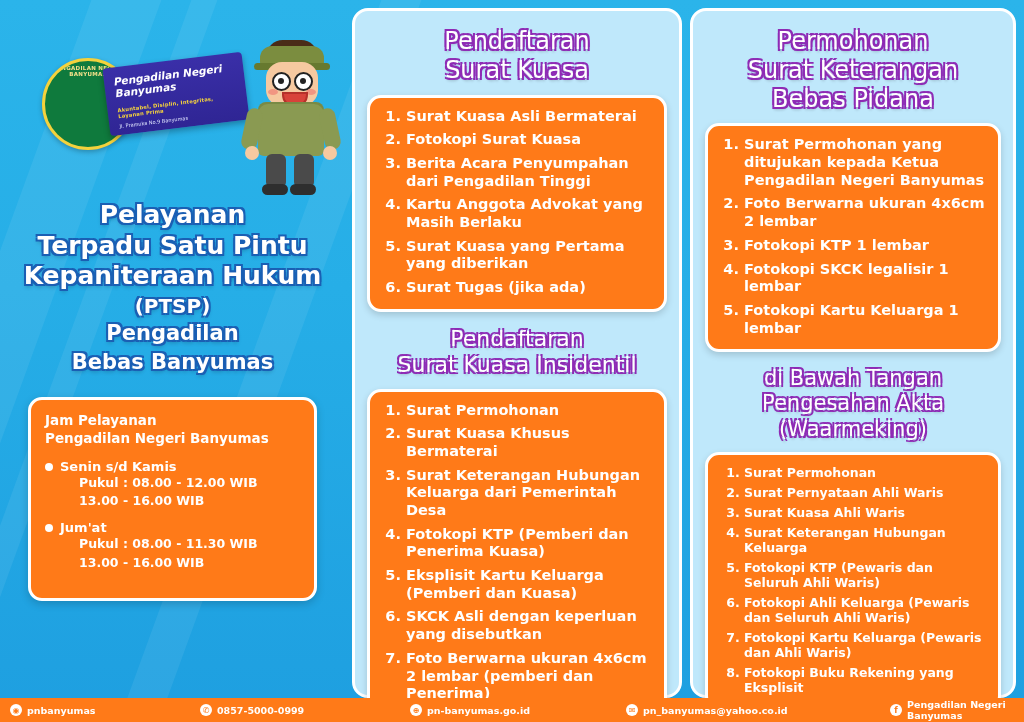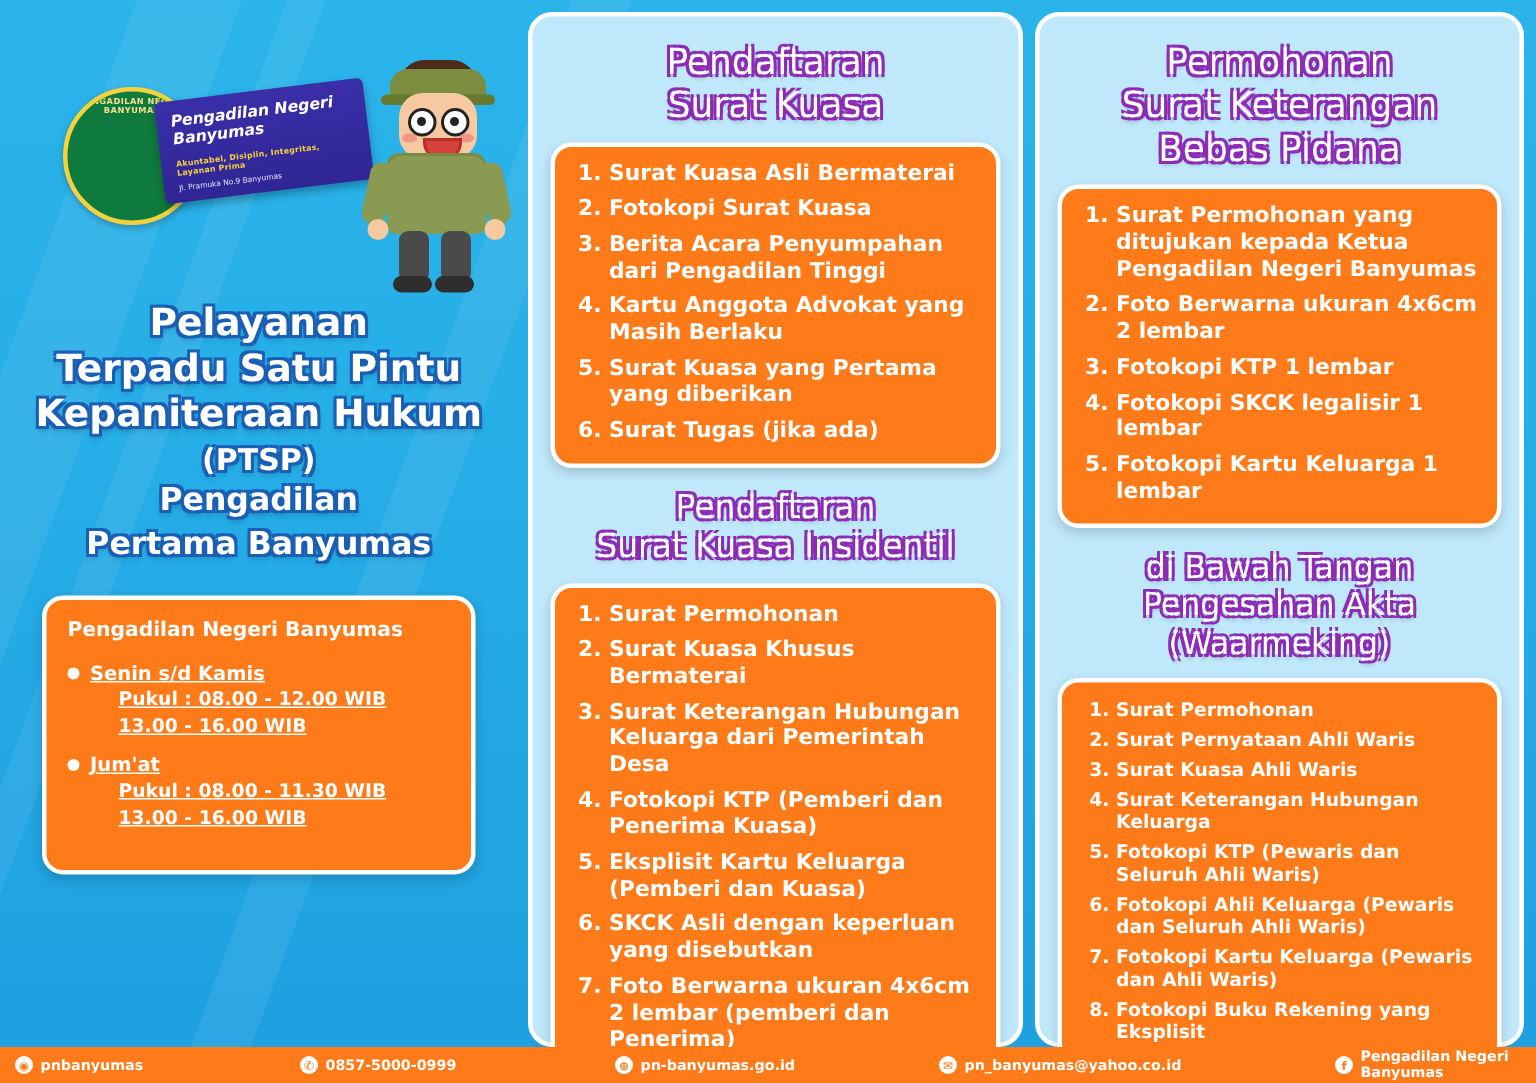--- a/index.html
+++ b/index.html
@@ -98,21 +98,21 @@
   .hours-box{
     margin:22px 14px 0 14px;
     background:#ff7a18;
     border:3px solid #fff;
     border-radius:14px;
     padding:12px 14px 16px 14px;
     color:#fff;
     box-shadow:0 3px 8px rgba(0,0,0,.18);
   }
   .hours-title{font-size:13.5px;font-weight:bold;line-height:1.3;}
-  .hours-list{margin-top:12px;text-decoration:underline;}
+  .hours-list{margin-top:12px;}
   .hours-item{margin-bottom:10px;}
   .hours-day{font-size:13px;font-weight:bold;display:flex;align-items:center;gap:7px;}
   .bullet{width:8px;height:8px;border-radius:50%;background:#fff;display:inline-block;flex:none;}
   .hours-time{font-size:12.5px;font-weight:bold;margin-left:34px;line-height:1.45;}
 
   
   .col{
     position:absolute;top:8px;
     background:#bfe8fb;
     border:3px solid #fff;
@@ -221,25 +221,26 @@
           <div class="m-shoe r"></div>
         </div>
       </div>
 
       <div class="main-title">
         <div class="mt1">Pelayanan</div>
         <div class="mt1">Terpadu Satu Pintu</div>
         <div class="mt1">Kepaniteraan Hukum</div>
         <div class="mt2">(PTSP)</div>
         <div class="mt3">Pengadilan</div>
-        <div class="mt3">Pertama Banyumas</div>
+        <div class="mt3">Bebas Banyumas</div>
       </div>
 
       <div class="hours-box">
         <div class="hours-title">
+          <div>Jam Pelayanan</div>
           <div>Pengadilan Negeri Banyumas</div>
         </div>
         <div class="hours-list">
           <div class="hours-item">
             <div class="hours-day">
               <span class="bullet"></span>
               <span>Senin s/d Kamis</span>
             </div>
             <div class="hours-time">Pukul : 08.00 - 12.00 WIB</div>
             <div class="hours-time">13.00  - 16.00 WIB</div>

